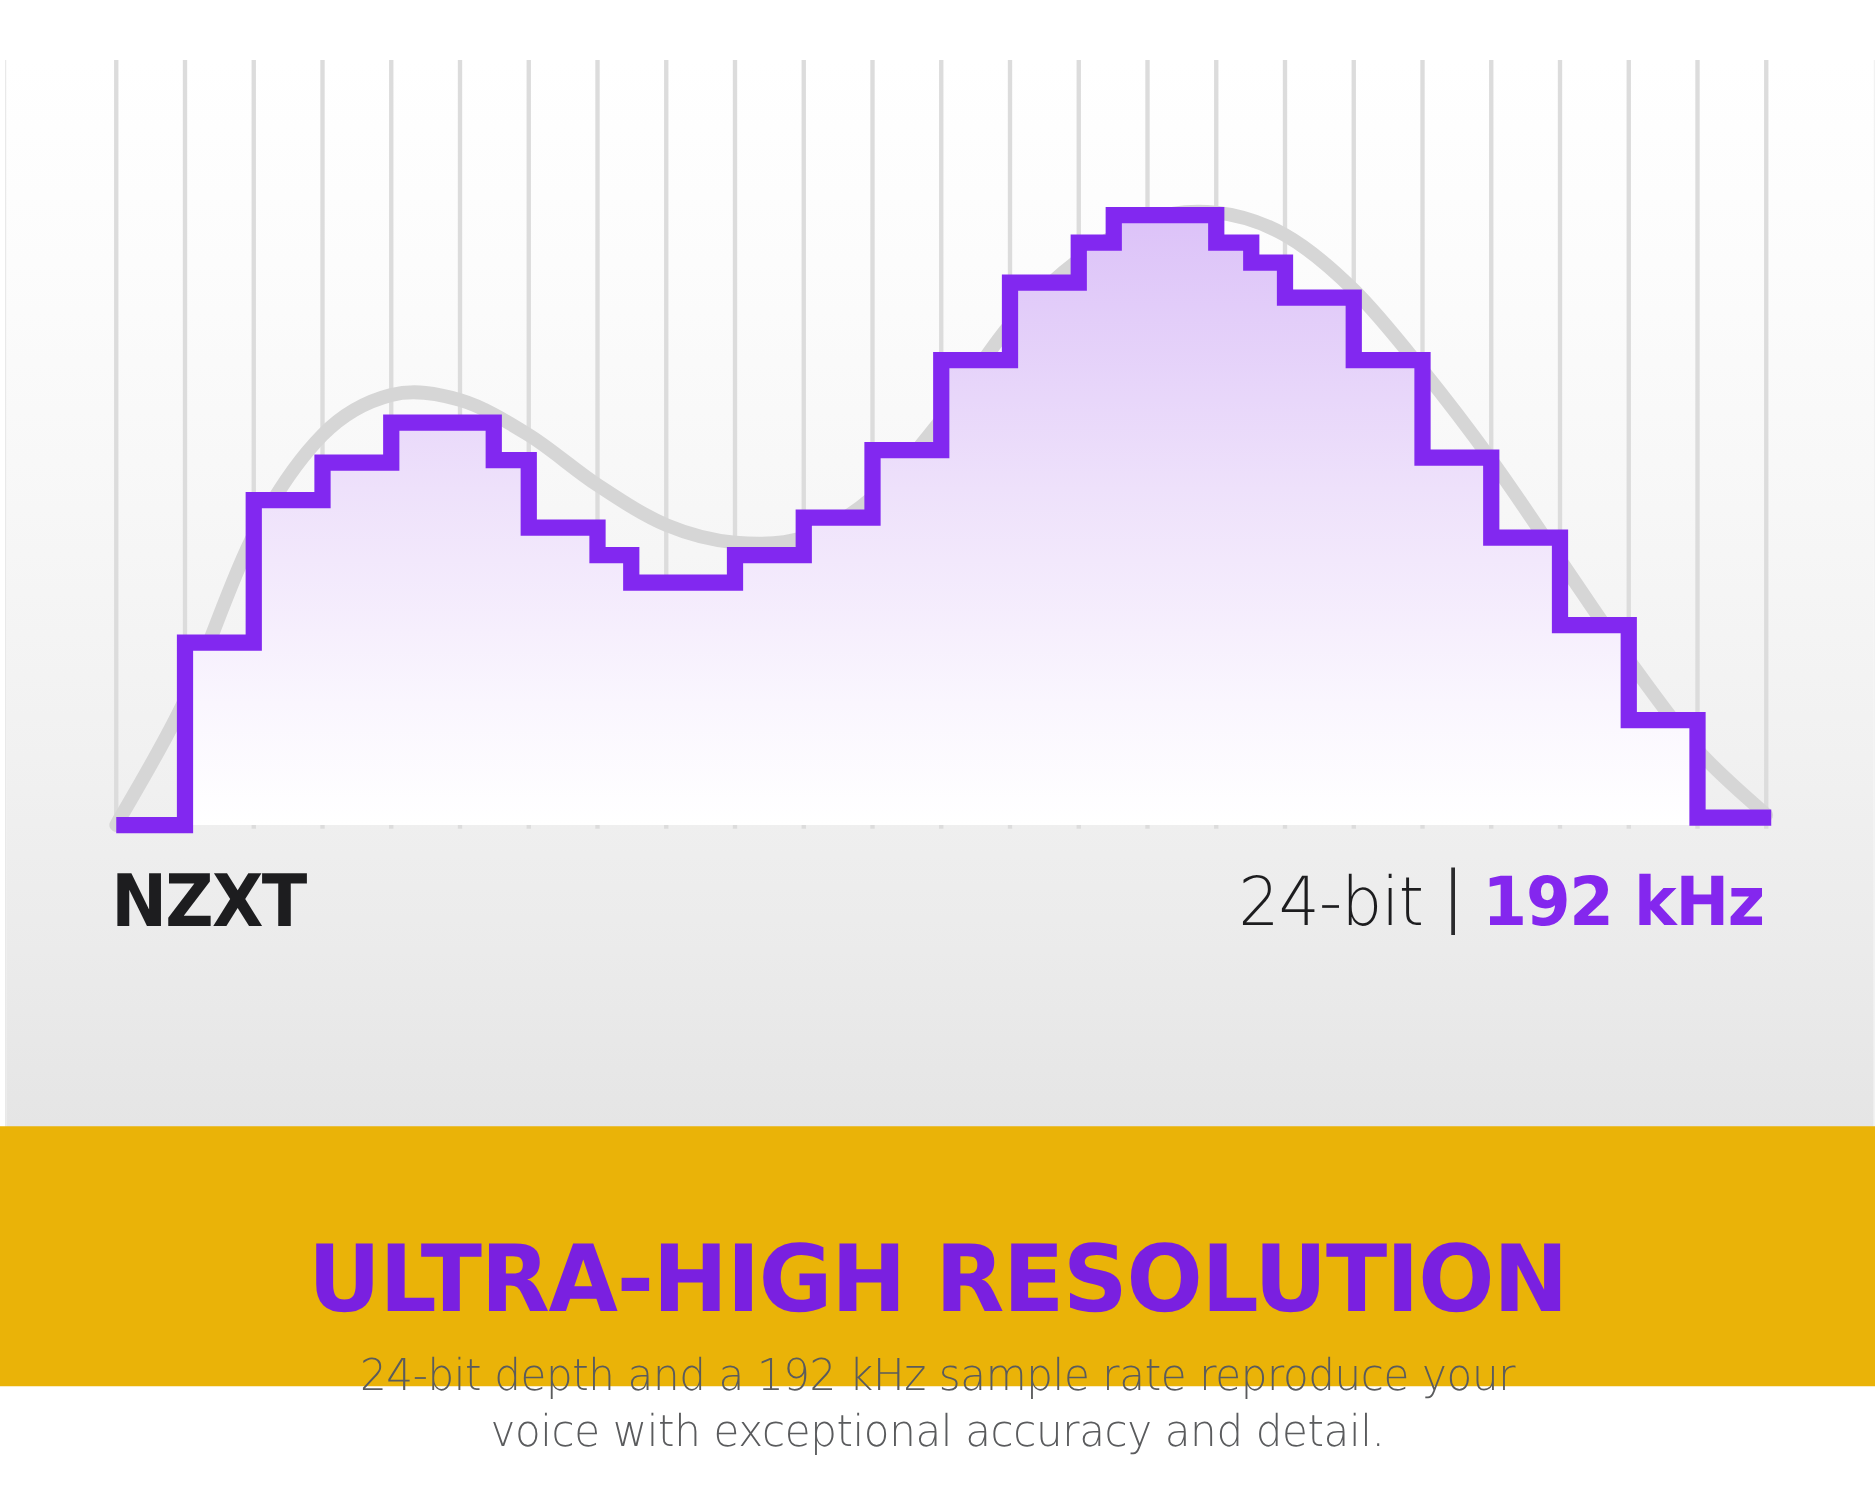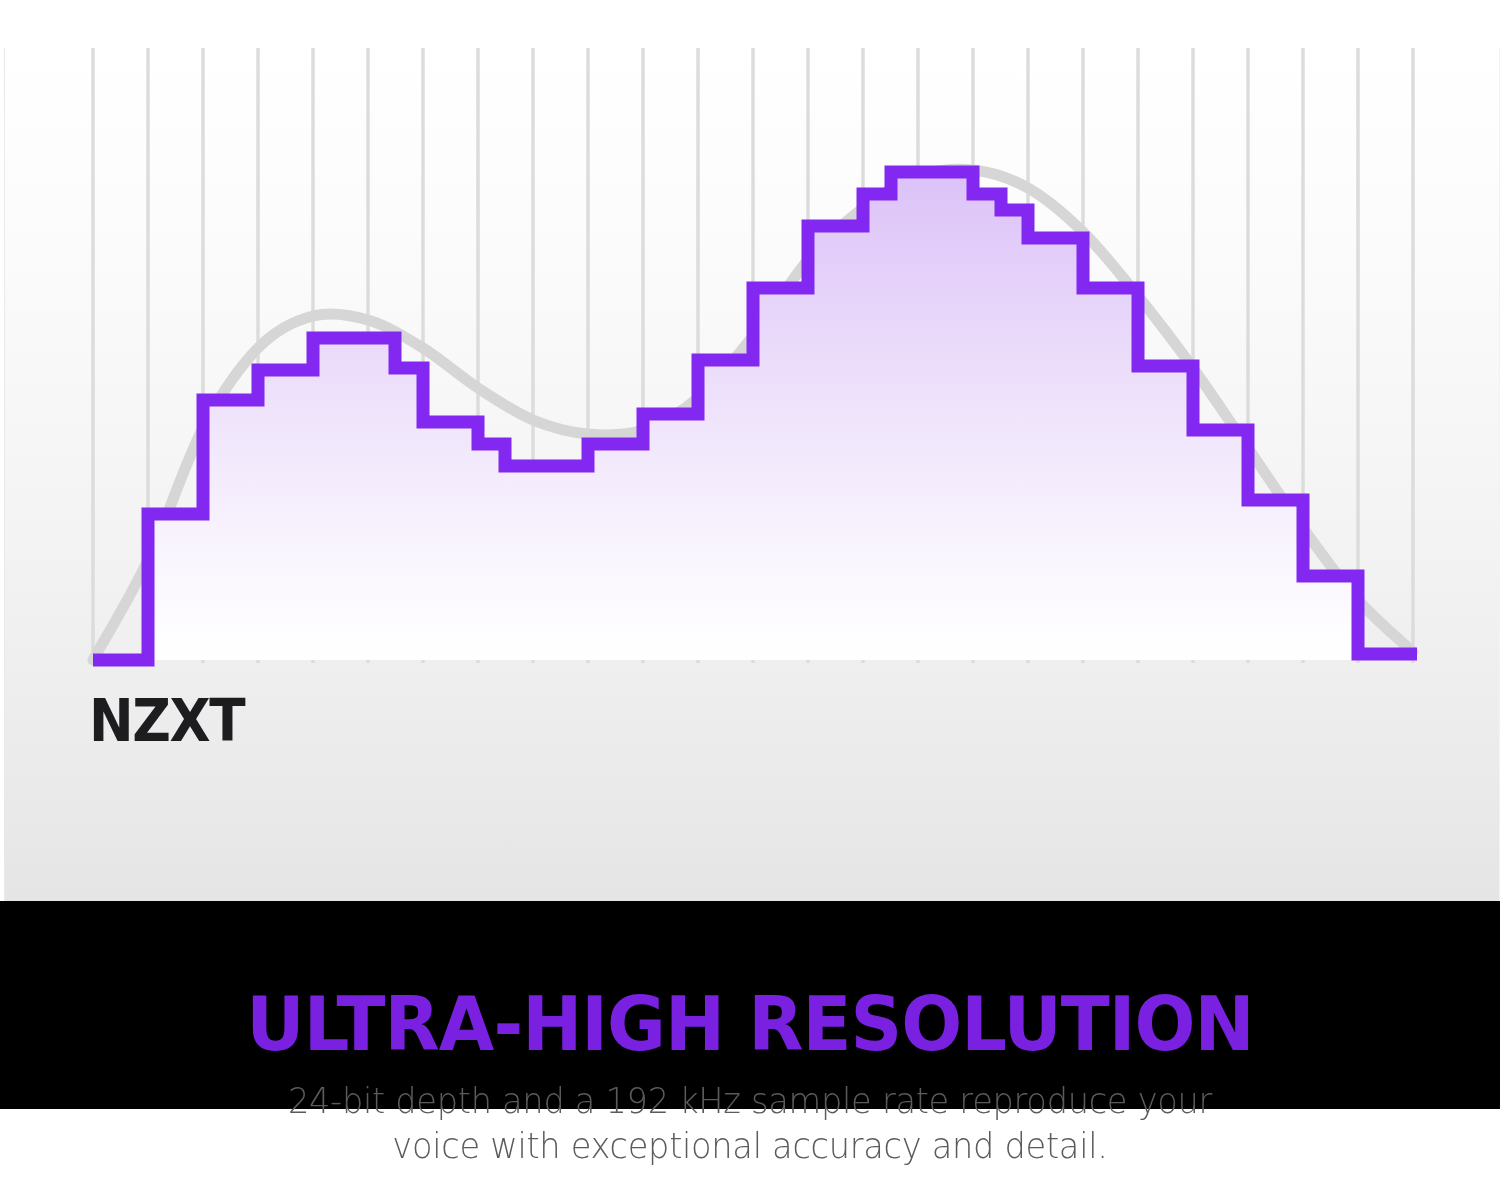--- a/index.html
+++ b/index.html
@@ -91,21 +91,21 @@
     transform-origin: left center;
   }
 
   
   #bottom {
     position: absolute;
     left: 0;
     top: 901px;
     width: 1500px;
     height: 208px;
-    background: #000000;
+    background: #eab308;
     text-align: center;
   }
   #headline {
     margin: 0;
     padding-top: 84px;
     font-family: "DejaVu Sans", sans-serif;
     font-weight: 700;
     font-size: 74px;
     line-height: 78px;
     letter-spacing: -1px;
@@ -171,20 +171,25 @@
         <line x1="1353" x2="1353" y1="0" y2="615" stroke="#dcdcdc" stroke-width="3.5"></line>
         <line x1="1408" x2="1408" y1="0" y2="615" stroke="#dcdcdc" stroke-width="3.5"></line>
       </g>
     <path id="analog-curve" fill="none" stroke="#d6d6d6" stroke-width="11" stroke-linecap="round" stroke-linejoin="round" d="M 88 612 C 97.16666666666667 595.3333333333334, 124.66666666666667 550.6666666666666, 143 512 C 161.33333333333334 473.3333333333333, 179.66666666666666 415.3333333333333, 198 380 C 216.33333333333334 344.6666666666667, 234.66666666666666 318.6666666666667, 253 300 C 271.3333333333333 281.3333333333333, 289.6666666666667 272.6666666666667, 308 268 C 326.3333333333333 263.3333333333333, 344.6666666666667 266.6666666666667, 363 272 C 381.3333333333333 277.3333333333333, 399.6666666666667 288.6666666666667, 418 300 C 436.3333333333333 311.3333333333333, 454.6666666666667 328, 473 340 C 491.3333333333333 352, 509.6666666666667 364.3333333333333, 528 372 C 546.3333333333334 379.6666666666667, 564.6666666666666 384.3333333333333, 583 386 C 601.3333333333334 387.6666666666667, 619.6666666666666 388, 638 382 C 656.3333333333334 376, 674.6666666666666 365.6666666666667, 693 350 C 711.3333333333334 334.3333333333333, 729.6666666666666 311, 748 288 C 766.3333333333334 265, 784.6666666666666 233.33333333333334, 803 212 C 821.3333333333334 190.66666666666666, 839.6666666666666 174, 858 160 C 876.3333333333334 146, 894.6666666666666 134.33333333333334, 913 128 C 931.3333333333334 121.66666666666667, 949.6666666666666 120, 968 122 C 986.3333333333334 124, 1004.6666666666666 129.66666666666666, 1023 140 C 1041.3333333333333 150.33333333333334, 1059.6666666666667 166, 1078 184 C 1096.3333333333333 202, 1114.6666666666667 225.33333333333334, 1133 248 C 1151.3333333333333 270.6666666666667, 1169.6666666666667 294.6666666666667, 1188 320 C 1206.3333333333333 345.3333333333333, 1224.6666666666667 373.3333333333333, 1243 400 C 1261.3333333333333 426.6666666666667, 1279.6666666666667 454.6666666666667, 1298 480 C 1316.3333333333333 505.3333333333333, 1334.6666666666667 531.3333333333334, 1353 552 C 1371.3333333333333 572.6666666666666, 1398.8333333333333 595.3333333333334, 1408 604"></path>
     <path id="digital-fill" fill="url(#areaFill)" stroke="none" d="M 88 612 L 143 612 L 143 466 L 198 466 L 198 352 L 253 352 L 253 322 L 308 322 L 308 290 L 363 290 L 363 290 L 390 290 L 390 320 L 418 320 L 418 374 L 473 374 L 473 396 L 500 396 L 500 418 L 528 418 L 528 418 L 583 418 L 583 396 L 610 396 L 610 396 L 638 396 L 638 366 L 693 366 L 693 312 L 748 312 L 748 240 L 803 240 L 803 178 L 858 178 L 858 146 L 886 146 L 886 124 L 913 124 L 913 124 L 968 124 L 968 146 L 996 146 L 996 162 L 1023 162 L 1023 190 L 1078 190 L 1078 240 L 1133 240 L 1133 318 L 1188 318 L 1188 382 L 1243 382 L 1243 452 L 1298 452 L 1298 528 L 1353 528 L 1353 606 L 1412 606 L 1412 612 L 88 612 Z"></path>
     <path id="digital-step" fill="none" stroke="#8228f0" stroke-width="13" stroke-linejoin="miter" stroke-linecap="butt" d="M 88 612 L 143 612 L 143 466 L 198 466 L 198 352 L 253 352 L 253 322 L 308 322 L 308 290 L 363 290 L 363 290 L 390 290 L 390 320 L 418 320 L 418 374 L 473 374 L 473 396 L 500 396 L 500 418 L 528 418 L 528 418 L 583 418 L 583 396 L 610 396 L 610 396 L 638 396 L 638 366 L 693 366 L 693 312 L 748 312 L 748 240 L 803 240 L 803 178 L 858 178 L 858 146 L 886 146 L 886 124 L 913 124 L 913 124 L 968 124 L 968 146 L 996 146 L 996 162 L 1023 162 L 1023 190 L 1078 190 L 1078 240 L 1133 240 L 1133 318 L 1188 318 L 1188 382 L 1243 382 L 1243 452 L 1298 452 L 1298 528 L 1353 528 L 1353 606 L 1412 606"></path>
   </svg>
 
   <div id="caption-row">
     <div id="brand-logo">NZXT</div>
+    <div id="spec-row">
+      <span id="spec-bit">24-bit</span>
+      <span id="spec-divider"></span>
+      <span id="spec-rate">192 kHz</span>
+    </div>
   </div>
 </div>
 
 <div id="bottom">
   <h1 id="headline">ULTRA-HIGH RESOLUTION</h1>
   <p id="subtitle">
     <span>24-bit depth and a 192 kHz sample rate reproduce your</span>
     <span>voice with exceptional accuracy and detail.</span>
   </p>
 </div>

